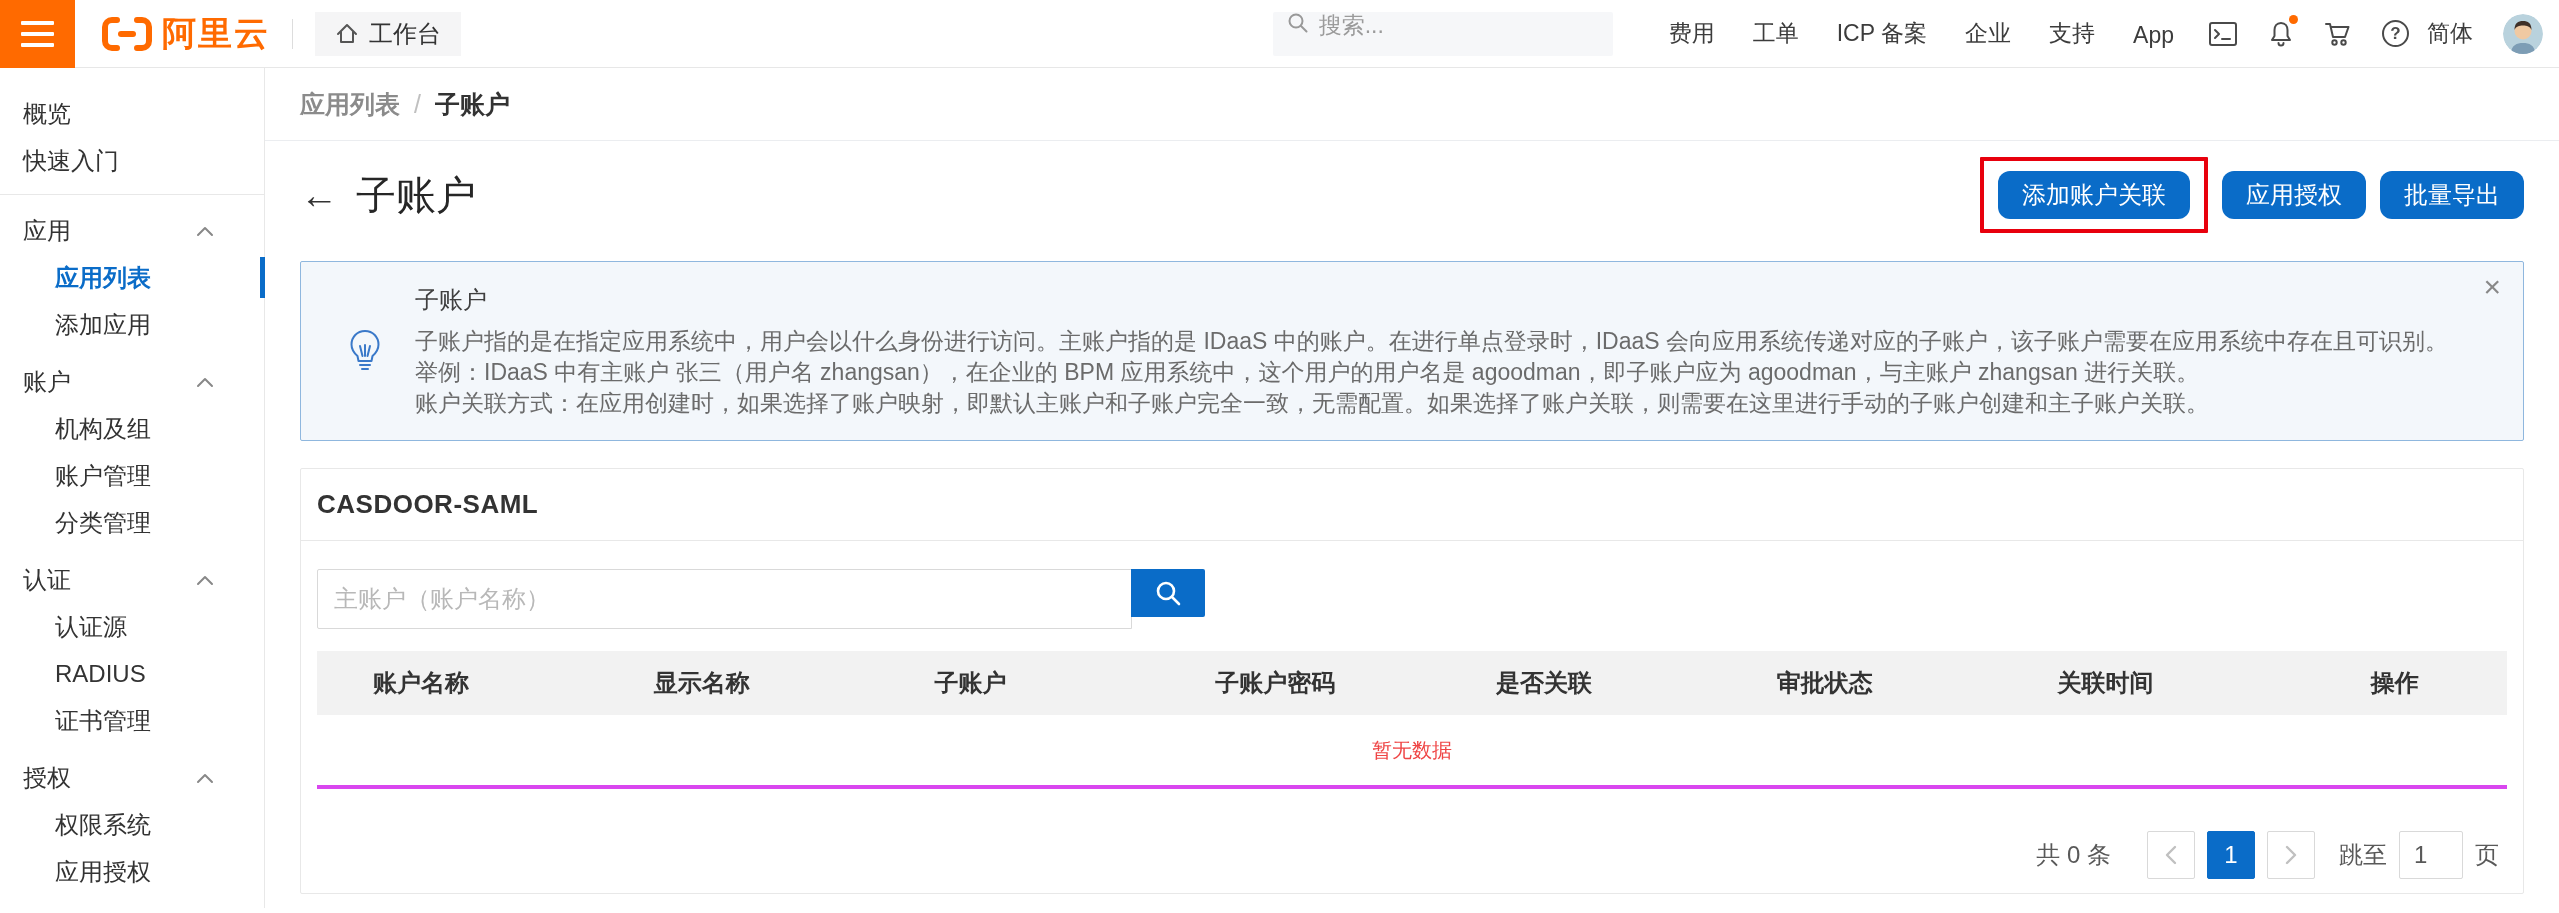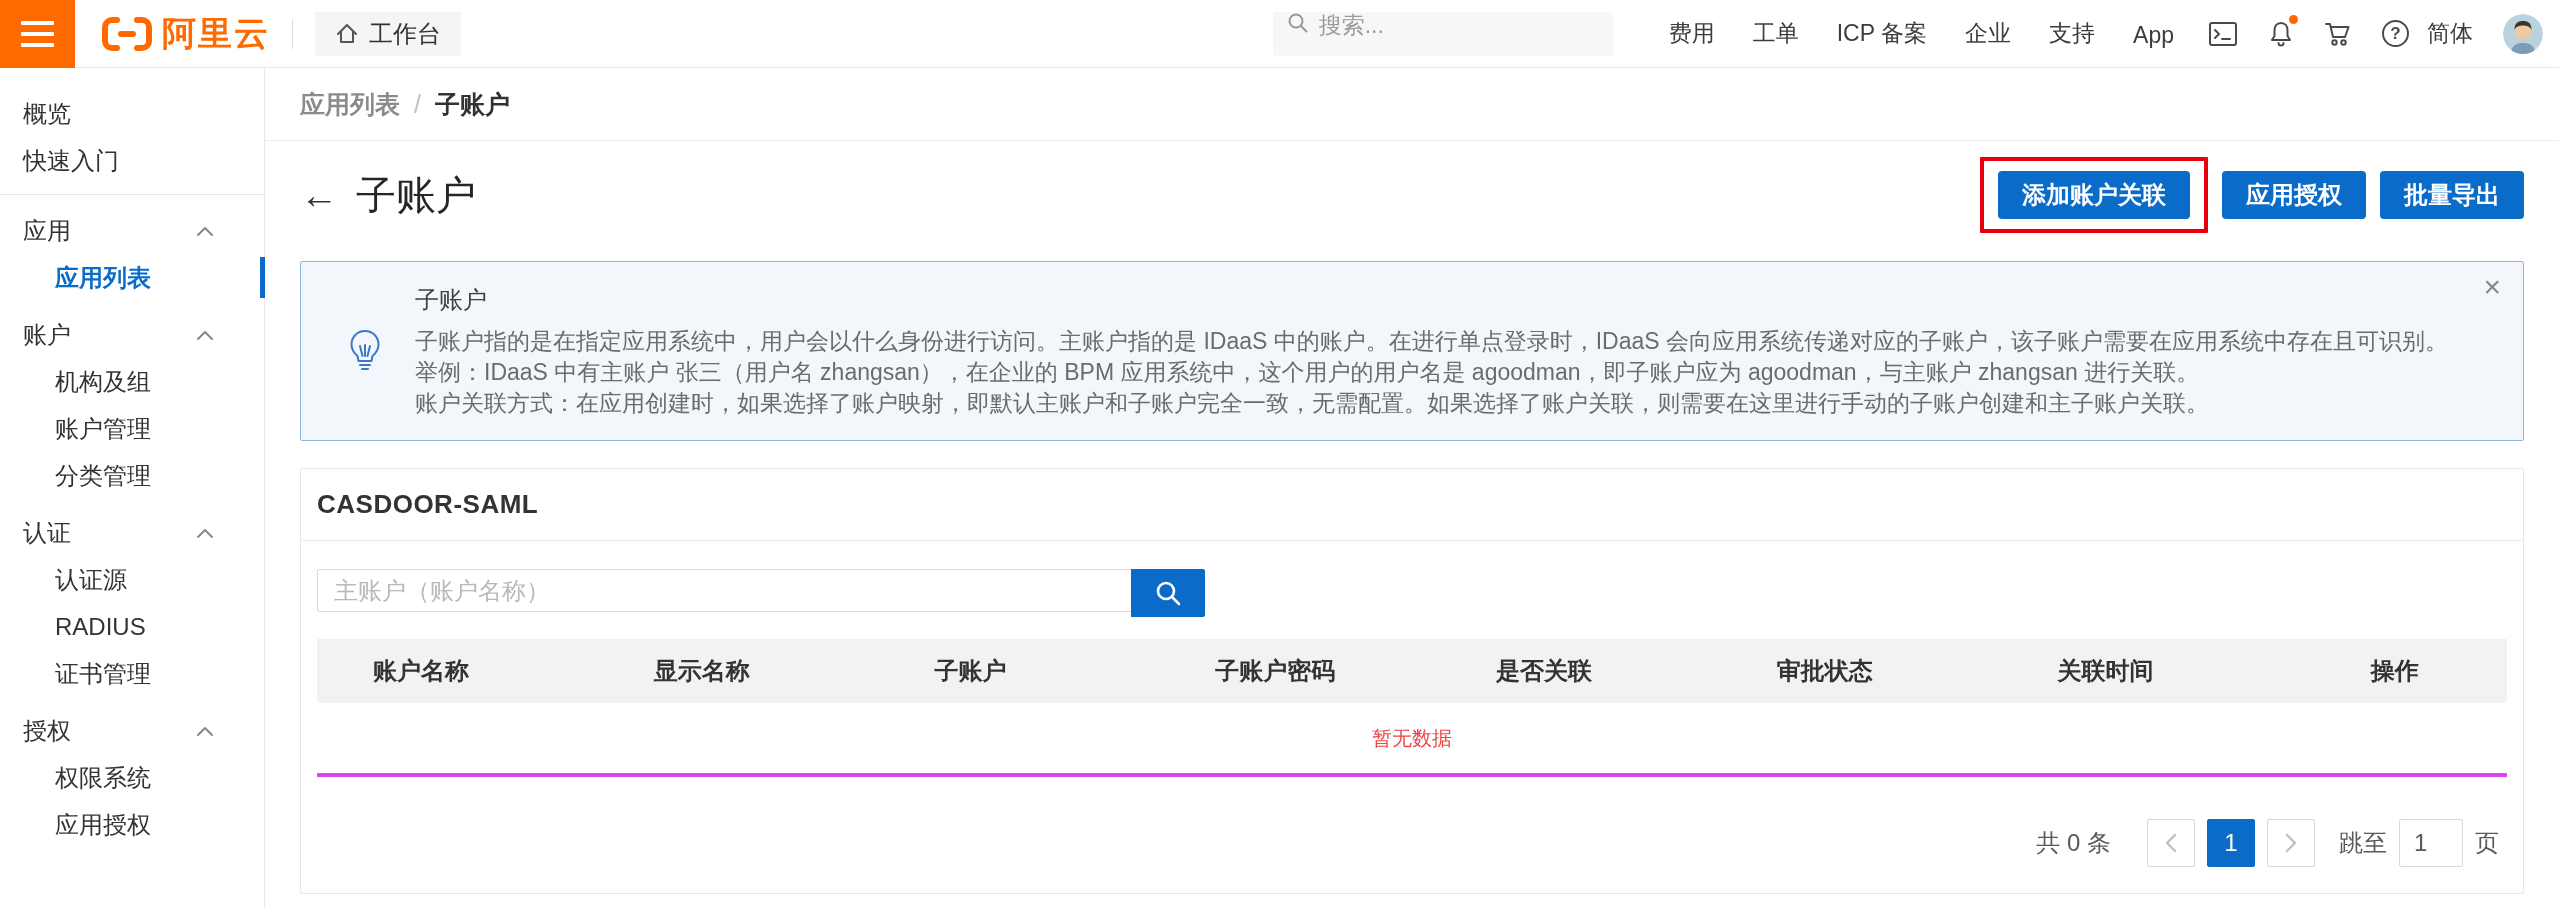--- a/index.html
+++ b/index.html
@@ -51,39 +51,39 @@
     border-bottom:1px solid #ebedf0; font-size:25px; }
   .bc-parent { color:#8b8b8b; font-weight:600; cursor:pointer; }
   .bc-sep { color:#c0c0c0; }
   .bc-current { color:#333; font-weight:700; }
 
   
   .title-row { margin-top:16px; display:flex; align-items:center; }
   .back-arrow { font-size:38px; color:#333; margin-right:18px; cursor:pointer; line-height:1; }
   .page-title { font-size:40px; font-weight:500; color:#262626; }
   .actions { margin-left:auto; display:flex; align-items:center; gap:14px; }
-  .btn-primary { height:48px; padding:0 24px; background:#0a6cc8; color:#fff; border:none; border-radius:4px;
-    font-size:24px; font-weight:700; font-family:inherit; cursor:pointer; white-space:nowrap; }
+  .btn-primary { height:48px; padding:0 24px; background:#0a6cc8; color:#fff; border:none; border-radius:12px;
+    font-size:24px; font-weight:400; font-family:inherit; cursor:pointer; white-space:nowrap; }
   .annotated { border:4px solid #e8000d; padding:10px 14px; display:inline-flex; border-radius:1px; }
 
   
   .info-box { margin-top:28px; height:180px; background:#f3f7fb; border:1px solid #8fb7de; border-radius:2px;
     position:relative; display:flex; align-items:center; gap:28px; padding:24px 60px 24px 42px; }
   .info-content { flex:1; min-width:0; }
   .info-title { font-size:24px; color:#404040; margin-bottom:10px; }
   .info-line { font-size:23px; color:#6b6b6b; line-height:31px; white-space:nowrap; }
   .info-close { position:absolute; top:10px; right:22px; font-size:30px; color:#888; cursor:pointer; line-height:1; }
 
   
   .card { margin-top:27px; height:426px; border:1px solid #e8e8e8; border-radius:2px; background:#fff; }
   .card-header { height:72px; display:flex; align-items:center; padding:0 16px; border-bottom:1px solid #e8e8e8; }
   .card-title { font-size:26px; font-weight:700; color:#333; letter-spacing:0.5px; }
   .card-body { padding:28px 16px 0 16px; }
   .search-row { display:flex; }
-  .search-input { width:815px; height:43px; border:1px solid #d9d9d9; border-radius:2px 0 0 2px; padding:0 16px;
+  .search-input { width:815px; height:60px; border:1px solid #d9d9d9; border-radius:2px 0 0 2px; padding:0 16px;
     font-size:24px; font-family:inherit; color:#333; outline:none; }
   .search-input::placeholder { color:#b8b8b8; }
   .search-btn { width:74px; height:48px; background:#0a6cc8; border:none; border-radius:0 2px 2px 0;
     display:flex; align-items:center; justify-content:center; cursor:pointer; margin-left:-1px; }
   .table-head { margin-top:22px; height:64px; background:#f2f2f2; display:flex; align-items:center; }
   .th { flex:1; padding-left:56px; font-size:24px; font-weight:700; color:#333; white-space:nowrap; }
   .th.op { text-align:center; padding-left:0; }
   .table-empty { height:74px; display:flex; align-items:center; justify-content:center; color:#ef4444;
     font-size:20px; border-bottom:4px solid #d946ef; }
 
@@ -202,20 +202,23 @@
     <div class="side-item side-group">
       <span>应用</span>
       <span>
         <svg width="18" height="12" viewBox="0 0 18 12" fill="none" stroke="#888" stroke-width="2">
             <polyline points="2,10 9,3 16,10" stroke-linecap="round" stroke-linejoin="round"></polyline>
           </svg>
       </span>
     </div>
     <div class="side-item side-sub active">
       <span>应用列表</span>
+    </div>
+    <div class="side-item side-sub">
+      <span>添加应用</span>
     </div>
 
     <div class="side-item side-group gap">
       <span>账户</span>
       <span>
         <svg width="18" height="12" viewBox="0 0 18 12" fill="none" stroke="#888" stroke-width="2">
             <polyline points="2,10 9,3 16,10" stroke-linecap="round" stroke-linejoin="round"></polyline>
           </svg>
       </span>
     </div>

